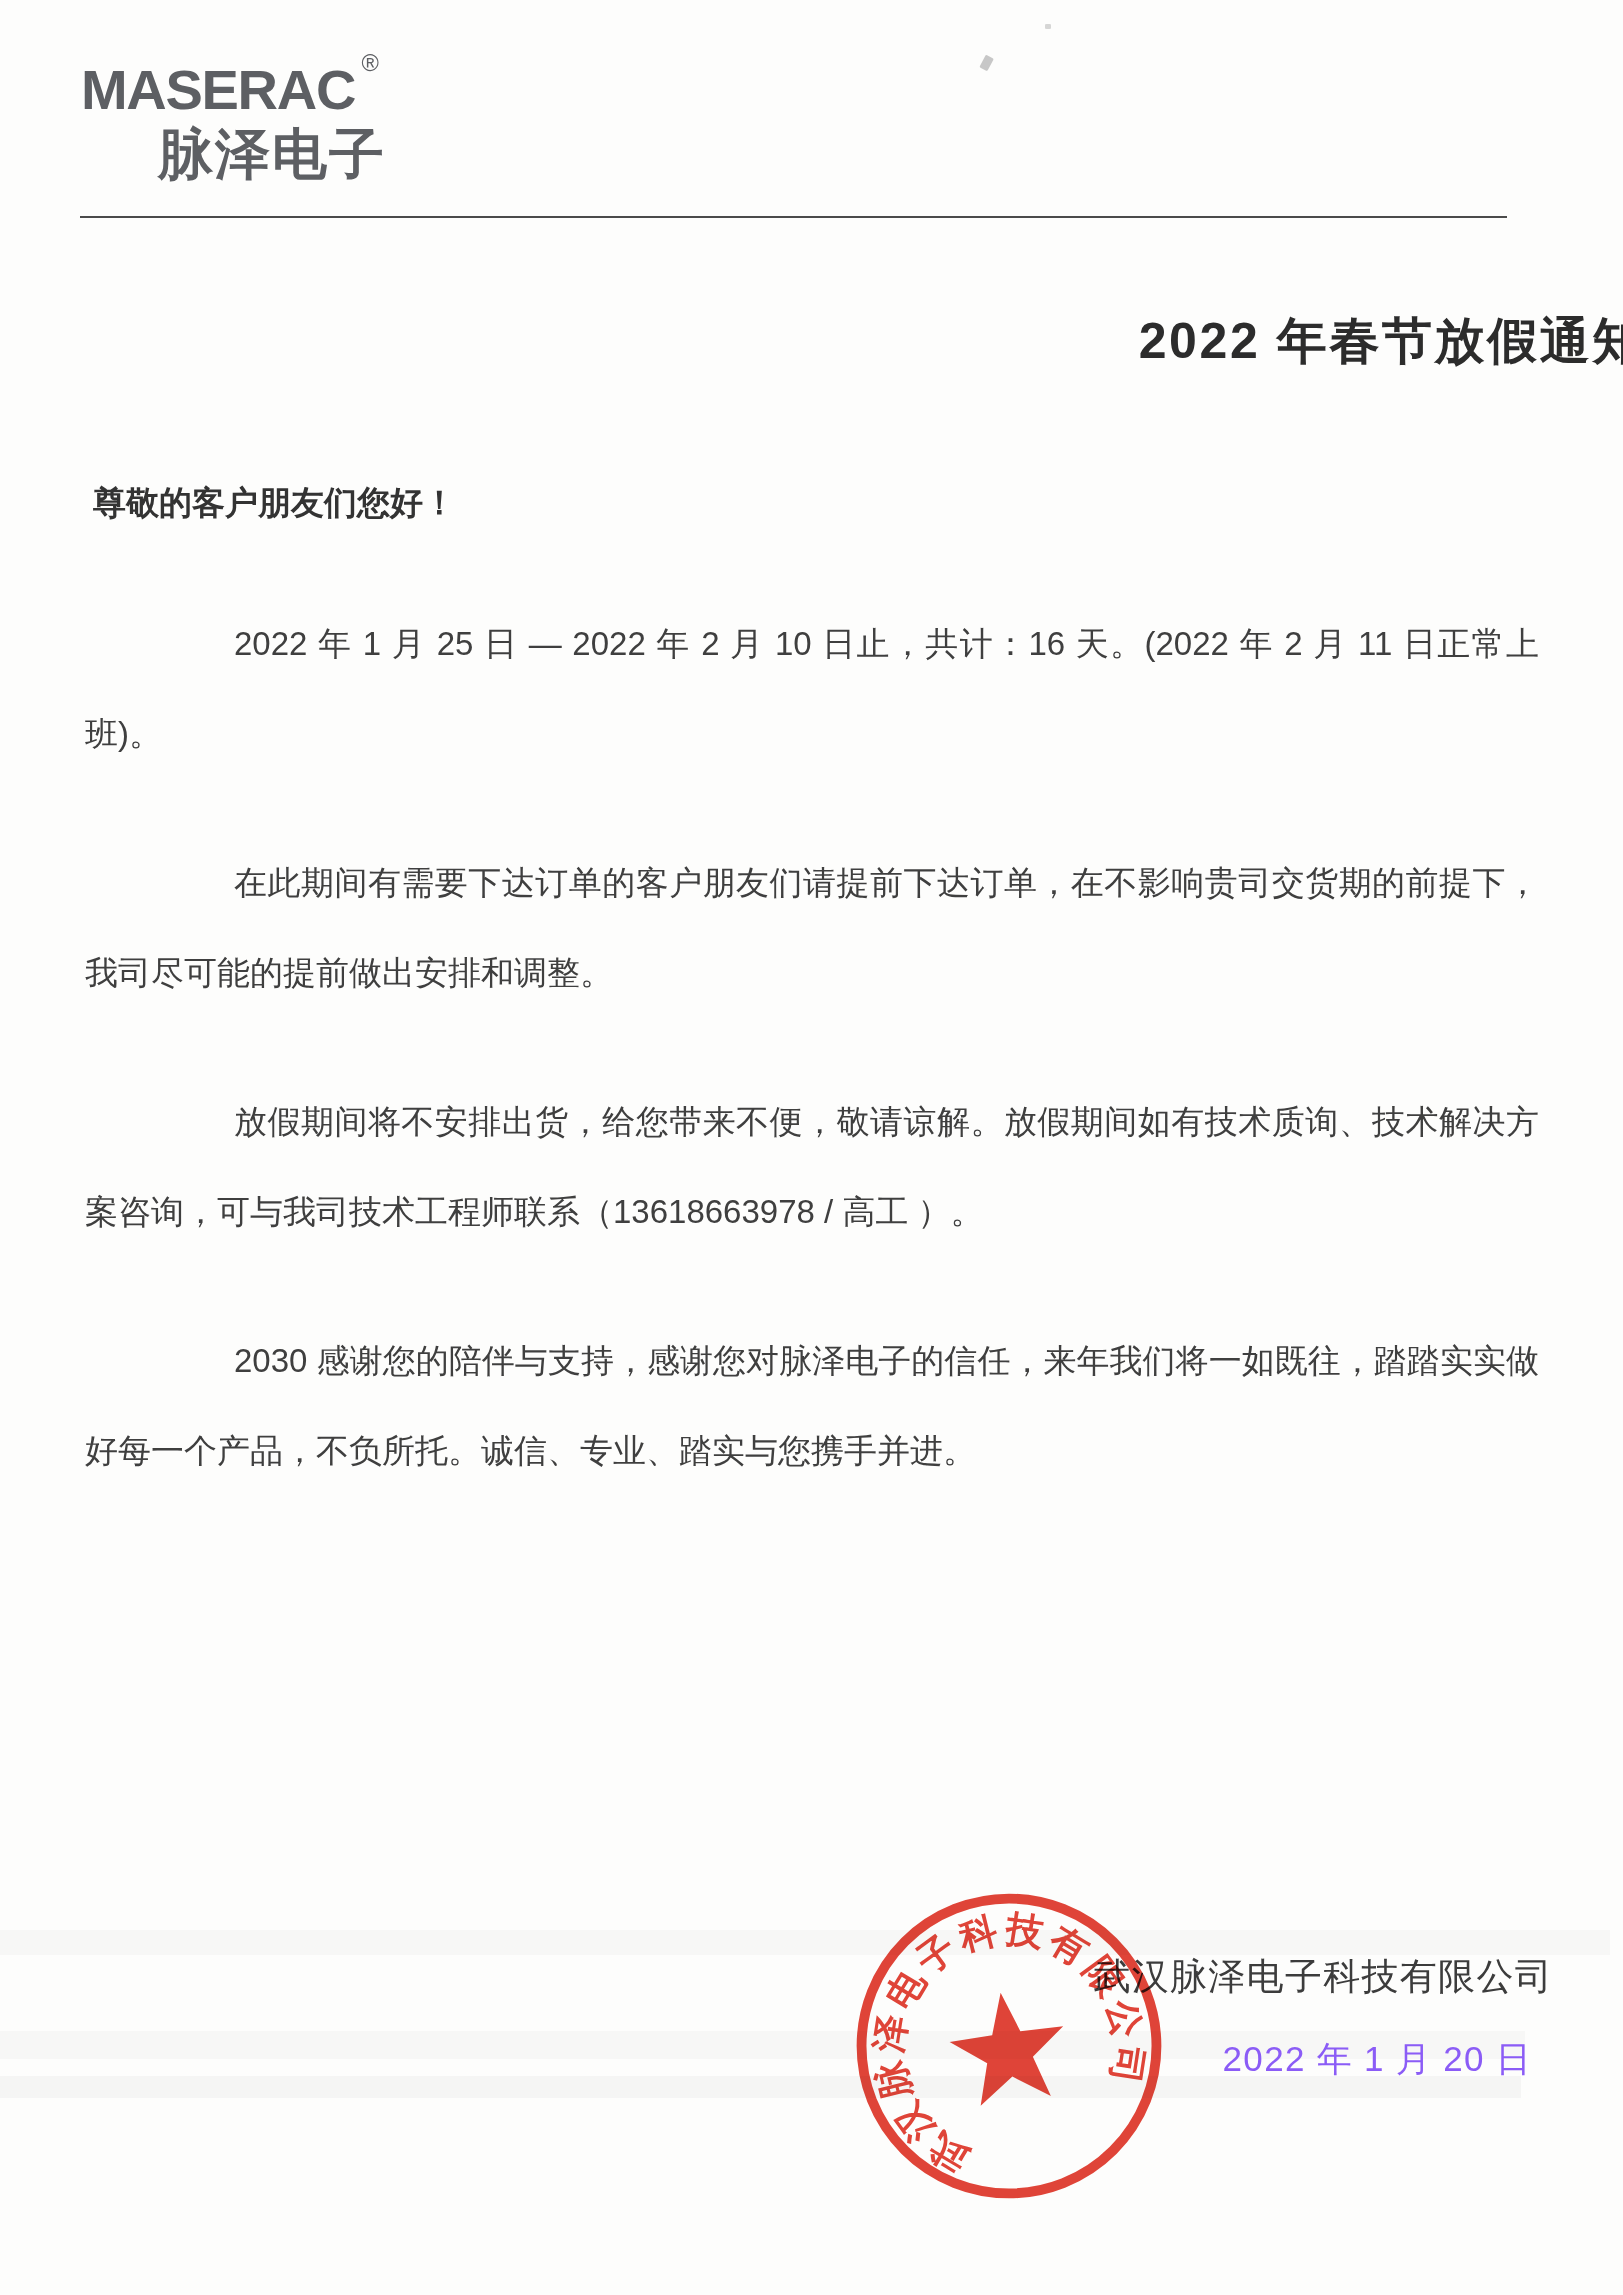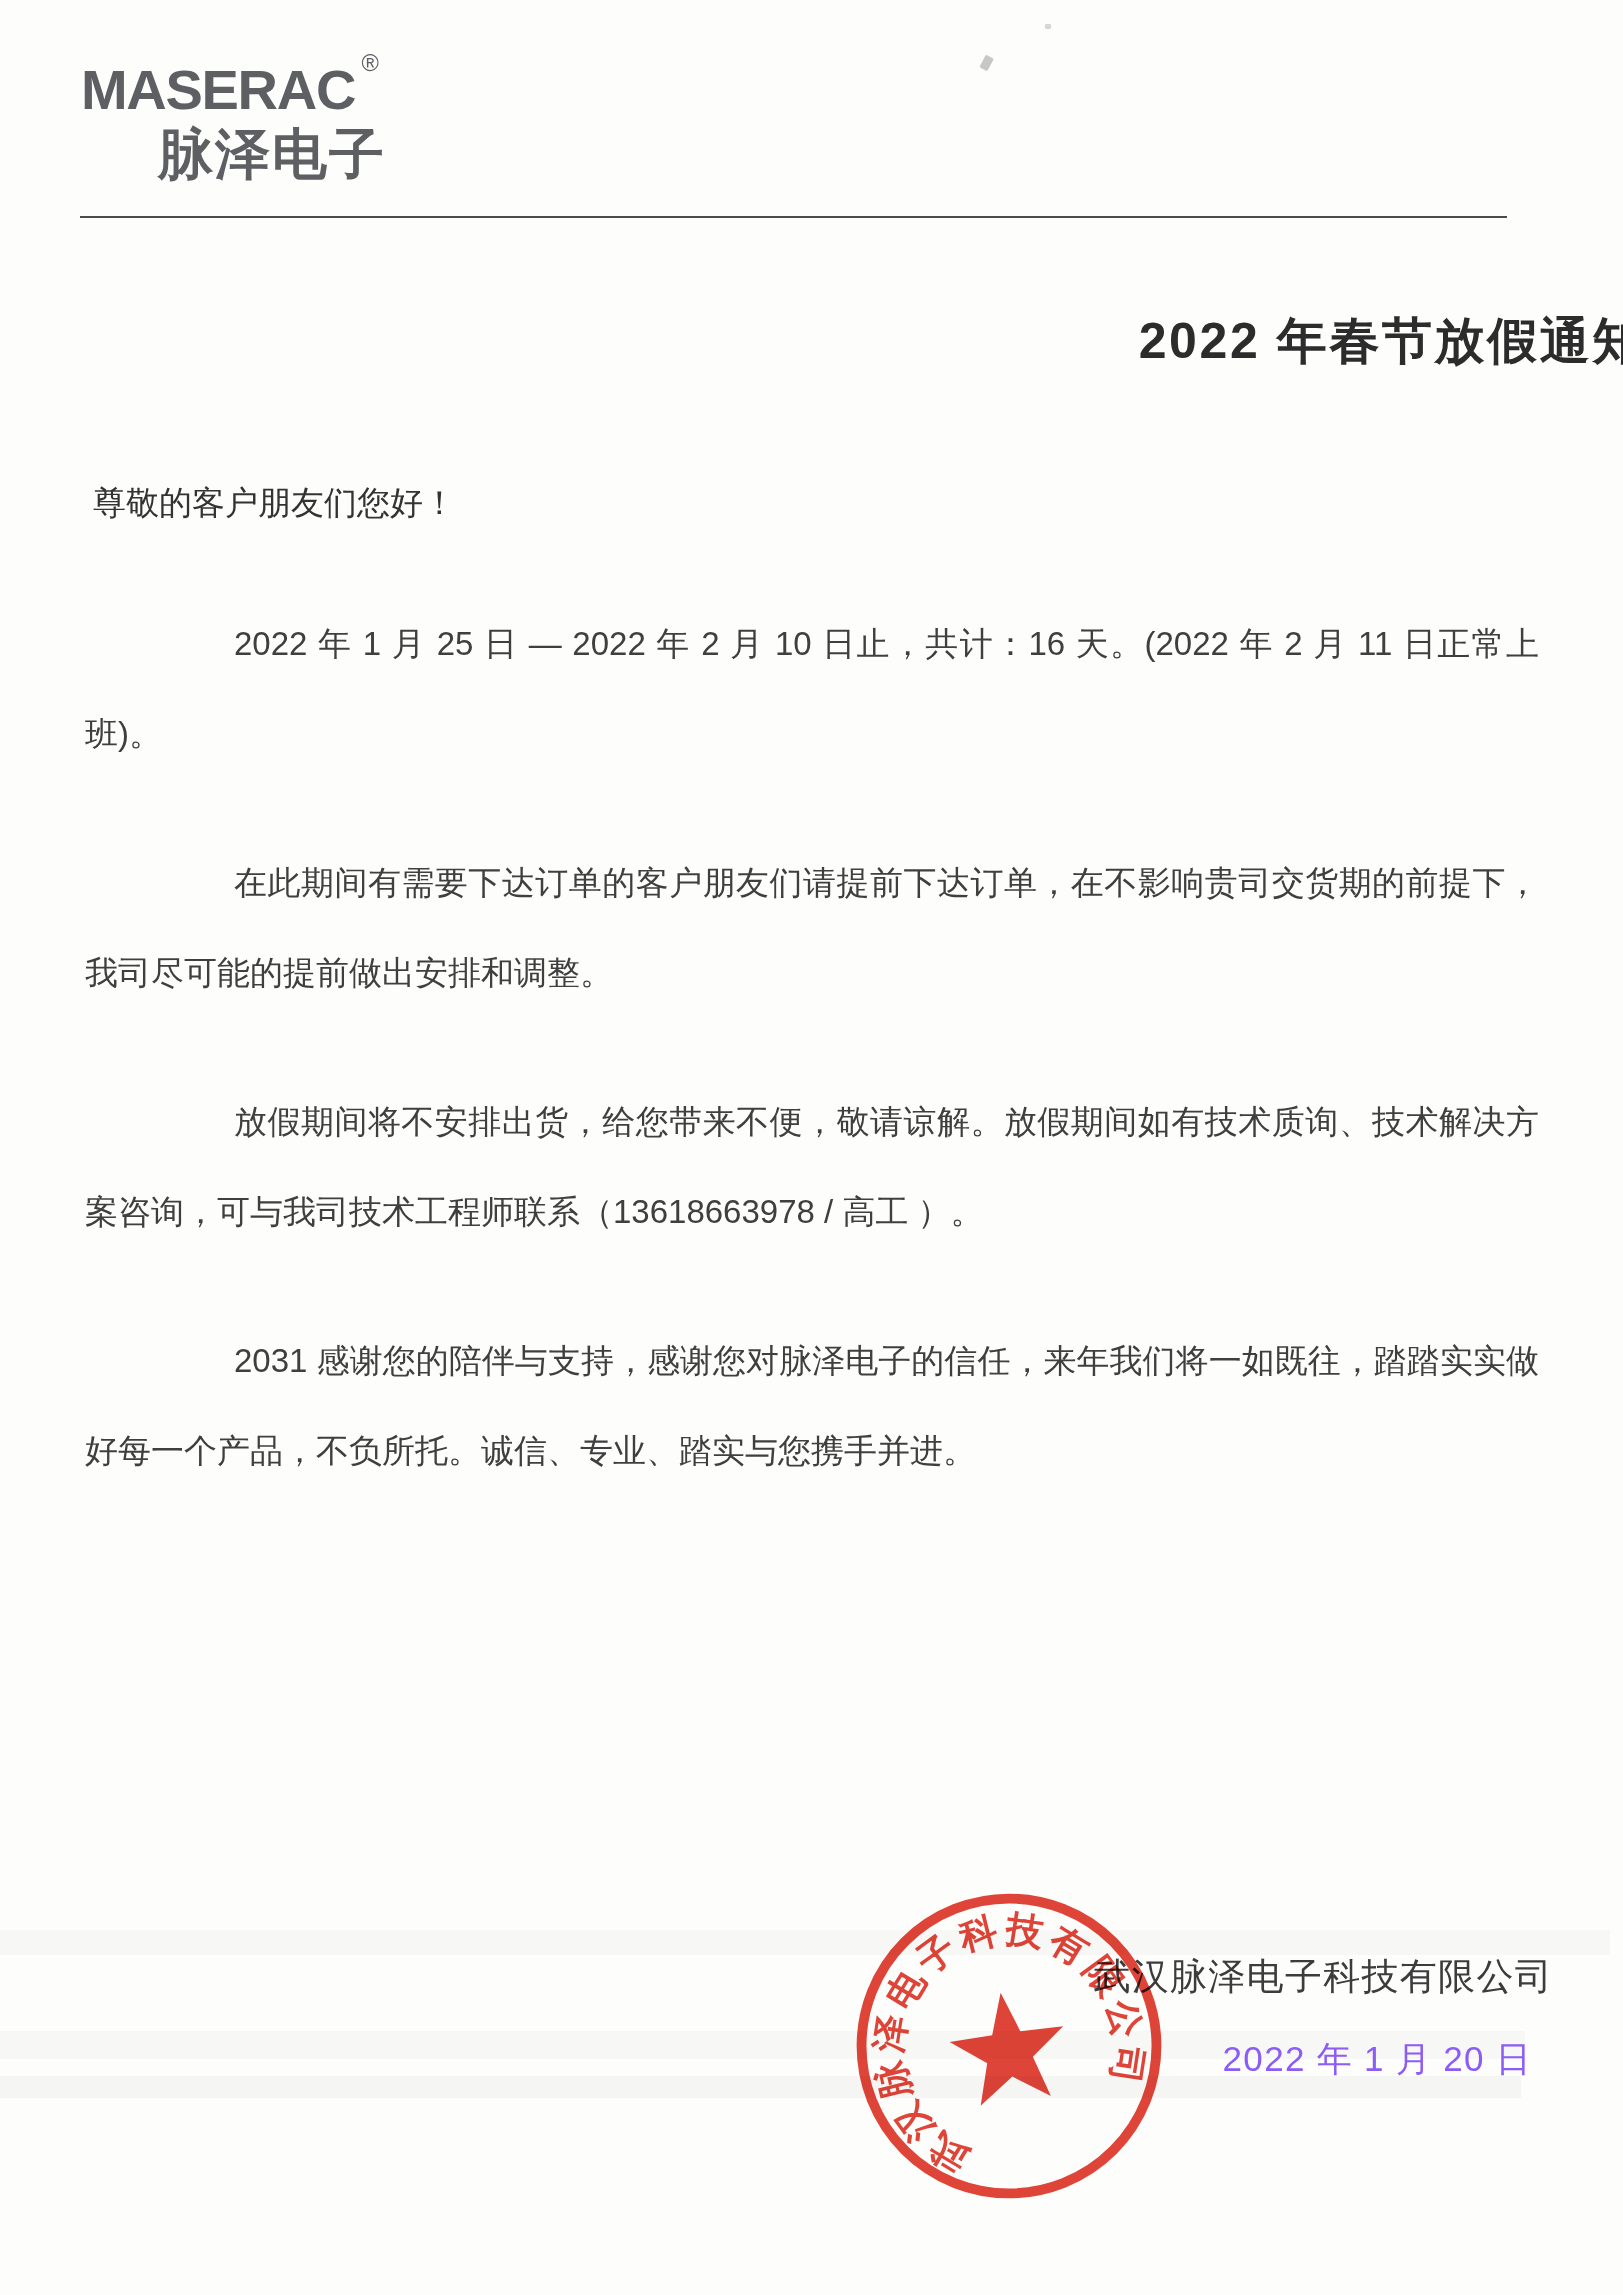--- a/index.html
+++ b/index.html
@@ -44,21 +44,21 @@
     color:#2c2c2c;
   }
 
   
   .content {
     position:absolute; left:85px; top:458px; width:1454px;
     font-size:33px; line-height:90px;
     text-align:justify; color:#3f3f3f;
   }
   .greeting {
-    font-weight:normal; color:#333; padding-left:7.9px;
+    font-weight:bold; color:#333; padding-left:7.9px;
     margin:0 0 51px 0;
   }
   .content p.body-para { margin:0 0 59px 0; text-indent:149px; }
 
   
   .sig-company {
     position:absolute; top:1952px; right:92px;
     font-size:37px; color:#3c3c3c; letter-spacing:1.3px;
   }
   .sig-date {
@@ -94,21 +94,21 @@
   </div>
   <div class="divider"></div>
 
   <div class="doc-title">2022 年春节放假通知</div>
 
   <div class="content">
     <p class="greeting">尊敬的客户朋友们您好！</p>
     <p class="body-para">2022 年 1 月 25 日 — 2022 年 2 月 10 日止，共计：16 天。(2022 年 2 月 11 日正常上班)。</p>
     <p class="body-para">在此期间有需要下达订单的客户朋友们请提前下达订单，在不影响贵司交货期的前提下，我司尽可能的提前做出安排和调整。</p>
     <p class="body-para">放假期间将不安排出货，给您带来不便，敬请谅解。放假期间如有技术质询、技术解决方案咨询，可与我司技术工程师联系（13618663978 / 高工 ）。</p>
-    <p class="body-para">2031 感谢您的陪伴与支持，感谢您对脉泽电子的信任，来年我们将一如既往，踏踏实实做好每一个产品，不负所托。诚信、专业、踏实与您携手并进。</p>
+    <p class="body-para">2030 感谢您的陪伴与支持，感谢您对脉泽电子的信任，来年我们将一如既往，踏踏实实做好每一个产品，不负所托。诚信、专业、踏实与您携手并进。</p>
   </div>
 
   <div class="sig-company">武汉脉泽电子科技有限公司</div>
   <div class="sig-date">2022 年 1 月 20 日</div>
 
   <svg class="seal" viewBox="0 0 470 470" xmlns="http://www.w3.org/2000/svg">
     <circle cx="235" cy="235" r="225" fill="none" stroke="#df3628" stroke-width="15"></circle>
     <polygon fill="#df3628" points="0,-92 21.7,-29.9 87.5,-28.4 35.2,11.4 54.1,74.4 0,37 -54.1,74.4 -35.2,11.4 -87.5,-28.4 -21.7,-29.9" transform="translate(235,245) rotate(-8)"></polygon>
     <g transform="rotate(-25 235 240)">
       <defs>

